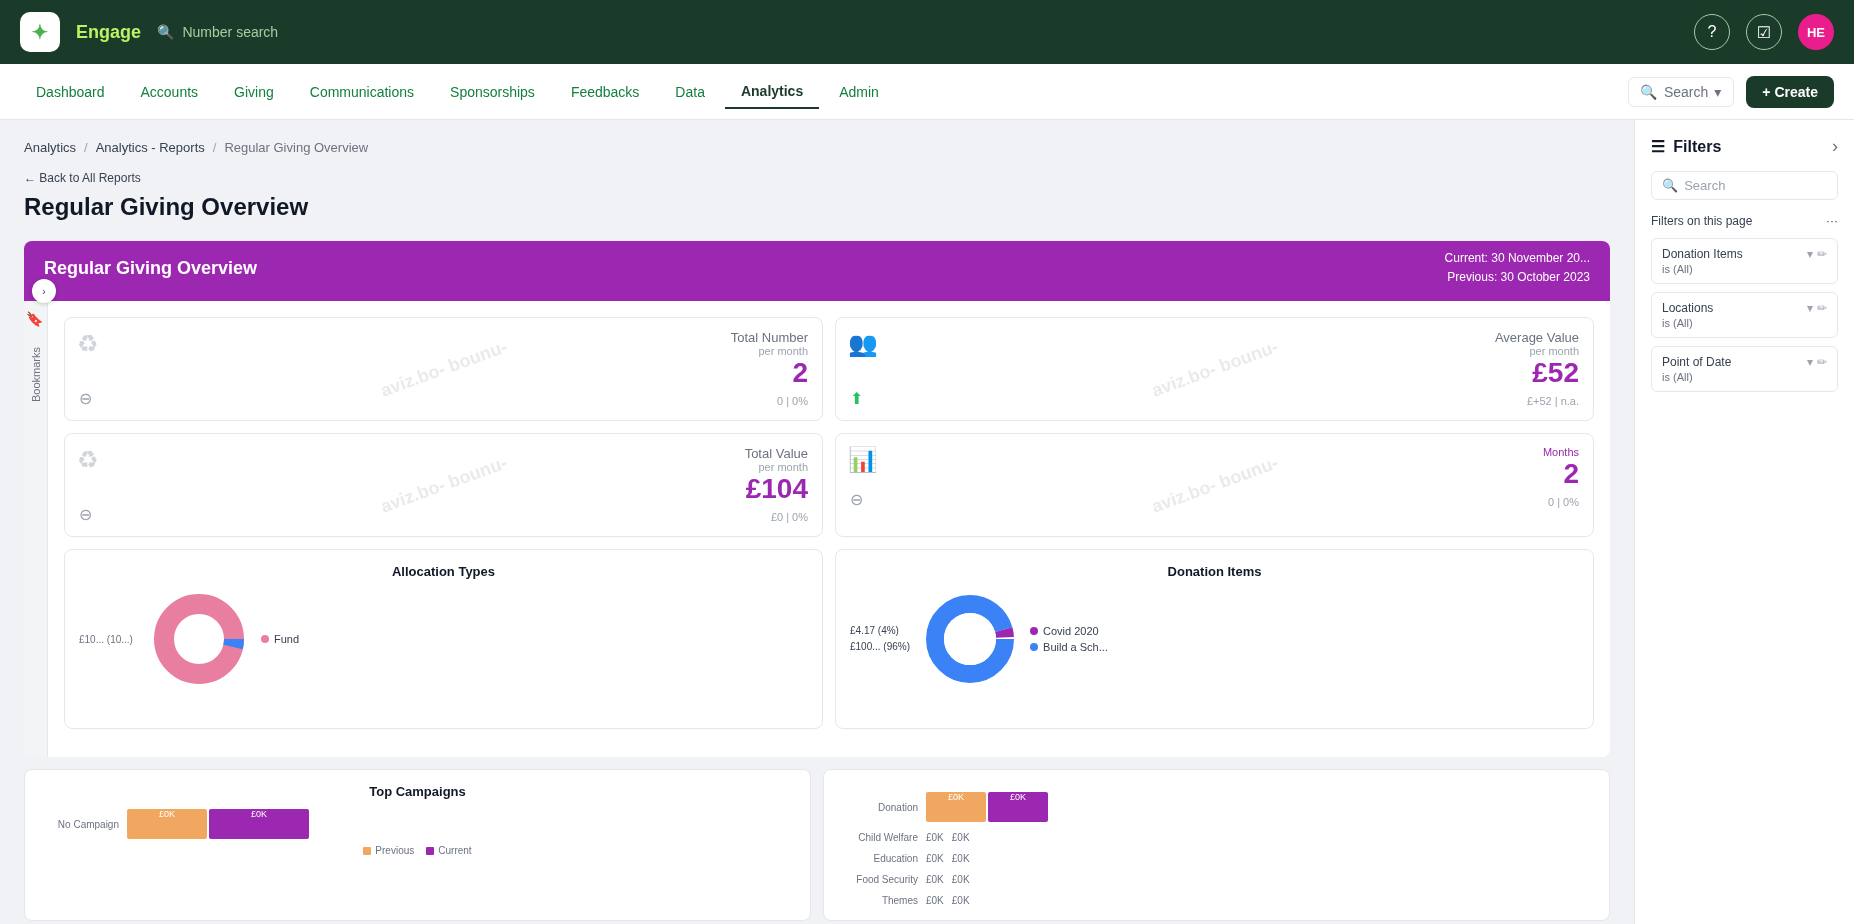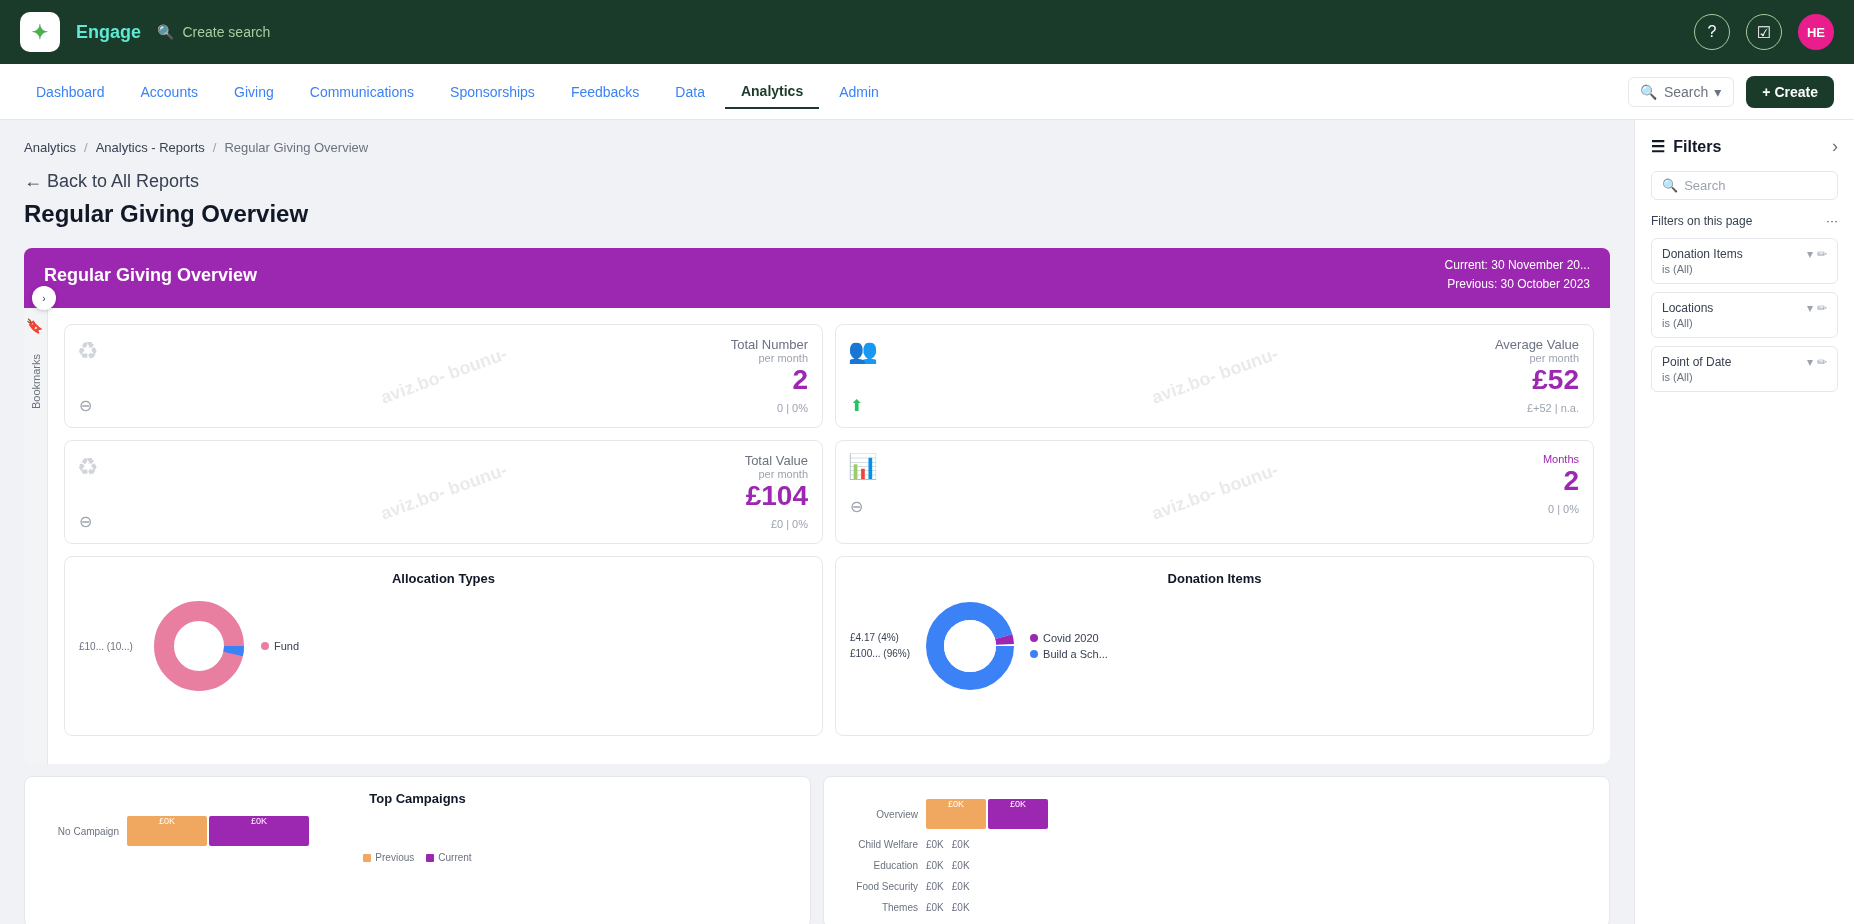--- a/index.html
+++ b/index.html
@@ -14,21 +14,21 @@
       padding: 0 20px;
       gap: 16px;
     }
     .logo-wrap {
       background: white;
       border-radius: 10px;
       width: 40px; height: 40px;
       display: flex; align-items: center; justify-content: center;
     }
     .logo-icon { color: #4CAF50; font-size: 20px; font-weight: bold; }
-    .app-name { color: #5eead4; font-size: 18px; font-weight: 600; }
+    .app-name { color: #bef264; font-size: 18px; font-weight: 600; }
     .quick-search {
       display: flex; align-items: center; gap: 8px;
       color: #aacca0; font-size: 14px; cursor: pointer;
     }
     .top-bar-right { margin-left: auto; display: flex; align-items: center; gap: 16px; }
     .icon-btn {
       width: 36px; height: 36px; border-radius: 50%;
       border: 1.5px solid #aacca0;
       display: flex; align-items: center; justify-content: center;
       color: white; cursor: pointer; font-size: 16px;
@@ -45,21 +45,21 @@
       background: white;
       height: 56px;
       display: flex;
       align-items: center;
       padding: 0 20px;
       border-bottom: 1px solid #e5e7eb;
       gap: 4px;
     }
     .nav-item {
       padding: 8px 16px;
-      color: #3b82f6;
+      color: #15803d;
       font-size: 14px;
       cursor: pointer;
       border-radius: 6px;
       white-space: nowrap;
     }
     .nav-item.active { color: #1a3a2a; font-weight: 600; border-bottom: 2px solid #1a3a2a; border-radius: 0; }
     .sec-nav-right { margin-left: auto; display: flex; align-items: center; gap: 12px; }
     .search-nav {
       display: flex; align-items: center; gap: 6px;
       color: #6b7280; font-size: 14px;
@@ -93,21 +93,21 @@
       font-size: 13px; color: #6b7280;
       margin-bottom: 16px;
     }
     .breadcrumb a { color: #374151; cursor: pointer; }
     .breadcrumb-sep { color: #9ca3af; }
 
     
     .page-header { margin-bottom: 20px; }
     .back-link {
       display: flex; align-items: center; gap: 6px;
-      color: #374151; font-size: 18px; cursor: pointer;
+      color: #374151; font-size: 12px; cursor: pointer;
       margin-bottom: 8px;
     }
     .page-title { font-size: 24px; font-weight: 700; color: #111827; }
 
     
     .report-container {
       background: white;
       border-radius: 8px;
       overflow: hidden;
       position: relative;
@@ -317,21 +317,21 @@
 </head>
 <body>
 
 <div class="top-bar">
   <div class="logo-wrap">
     <span class="logo-icon">✦</span>
   </div>
   <span class="app-name">Engage</span>
   <div class="quick-search">
     <span>🔍</span>
-    <span>Create search</span>
+    <span>Number search</span>
   </div>
   <div class="top-bar-right">
     <div class="icon-btn">?</div>
     <div class="icon-btn">☑</div>
     <div class="avatar">HE</div>
   </div>
 </div>
 
 <div class="sec-nav">
   <div class="nav-item">Dashboard</div>
@@ -525,21 +525,21 @@
             <div class="bar-legend-dot-curr"></div>
             <span>Current</span>
           </div>
         </div>
       </div>
 
       <div class="campaign-chart">
         <div class="grouped-bars">
 
           <div class="grouped-bar-row">
-            <div class="grouped-bar-label">Overview</div>
+            <div class="grouped-bar-label">Donation</div>
             <div class="grouped-bar-pair">
               <div class="gb-prev" style="width: 60px;">
                   <span class="gb-val">£0K</span>
                 </div>
               <div class="gb-curr" style="width: 60px;">
                   <span class="gb-val">£0K</span>
                 </div>
             </div>
           </div>
 

